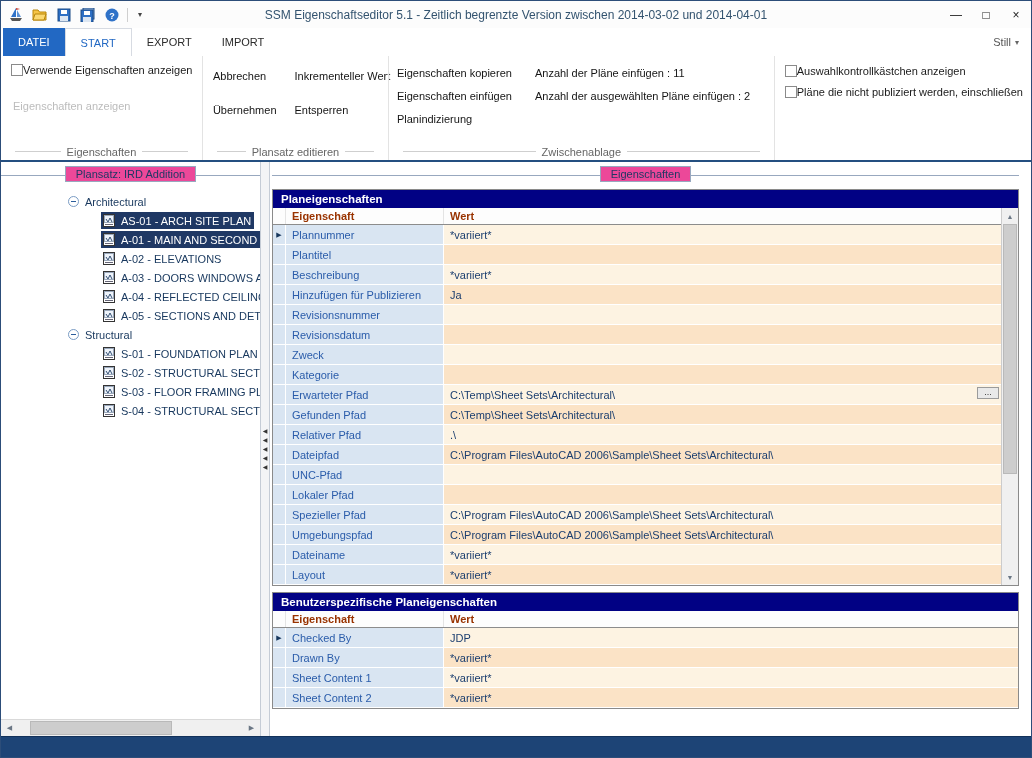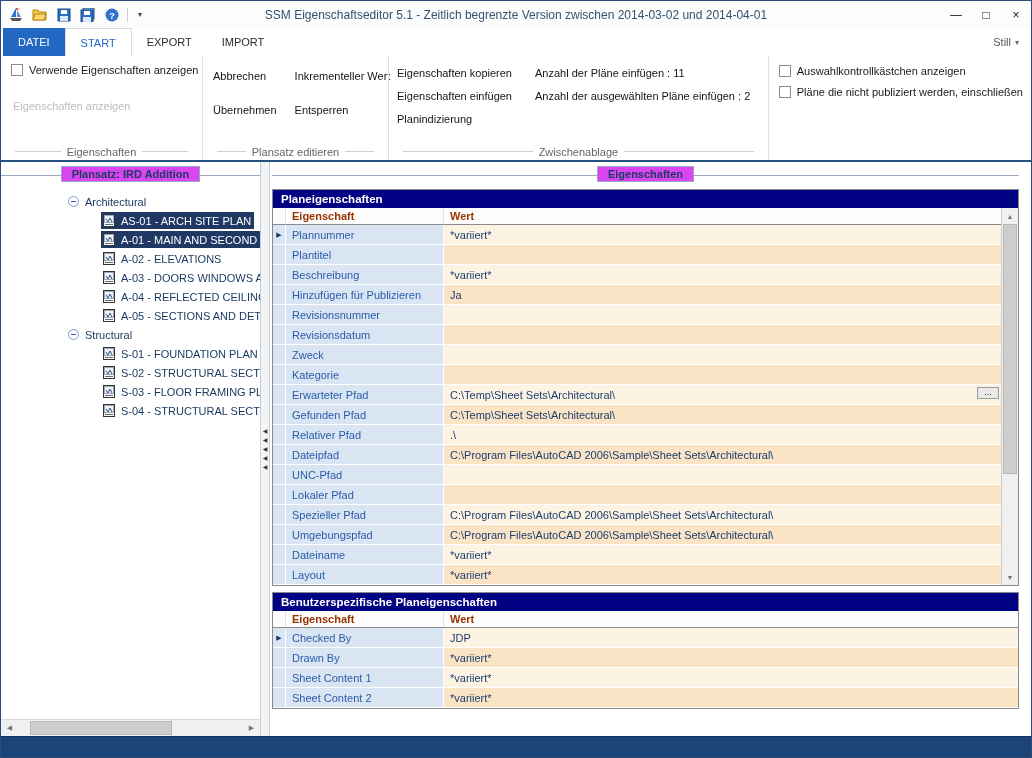--- a/index.html
+++ b/index.html
@@ -34,35 +34,35 @@
   
   .ribbon { height: 106px; background: #fff; display: flex; border-bottom: 2px solid #244f80; flex: none; }
   .rgroup { display: flex; flex-direction: column; padding: 4px 8px 1px; position: relative; }
   .rgroup + .rgroup { border-left: 1px solid #e3e3e3; }
   .rg1 { width: 201px; }
   .rg2 { width: 186px; justify-content: space-between; }
   .rg3 { width: 386px; }
   .rg4 { flex: 1; }
   .rcaption { margin-top: auto; display: flex; align-items: center; color: #666; height: 15px; }
   .rcaption::before, .rcaption::after { content: ""; flex: 1; height: 1px; background: #cfcfcf; margin: 0 6px; }
-  .cbline { display: flex; gap: 6px; margin: 4px 0 0 2px; color: #1a1a1a; white-space: nowrap; }
+  .cbline { display: flex; gap: 0; margin: 4px 0 0 2px; color: #1a1a1a; white-space: nowrap; }
   .cbox { width: 12px; height: 12px; border: 1px solid #8a8a8a; background: #fff; flex: none; }
   .disabled-label { color: #bcbcbc; margin: 24px 0 0 4px; }
   .g2grid { display: grid; grid-template-columns: max-content max-content; column-gap: 18px; row-gap: 22px; margin: 10px 0 0 2px; color: #151515; }
   .g3grid { display: grid; grid-template-columns: 130px max-content; column-gap: 8px; row-gap: 11px; margin: 7px 0 0 0; color: #151515; }
   .rbtn { white-space: nowrap; }
   .rg4 .cbline { margin-top: 5px; }
   .rg4 .cbline + .cbline { margin-top: 9px; }
 
   
   .content { flex: 1; display: flex; background: #fff; min-height: 0; }
 
   .legend { text-align: center; position: relative; height: 20px; margin-top: 4px; flex: none; }
   .legend::before { content: ""; position: absolute; left: 0; right: 0; top: 9px; height: 1px; background: #98a8bf; }
-  .legend-box { position: relative; z-index: 1; display: inline-block; background: #d946ef; border: 1px solid #98a8bf; padding: 1px 10px; color: #1f3864; font-weight: bold; }
+  .legend-box { position: relative; z-index: 1; display: inline-block; background: #ec4899; border: 1px solid #98a8bf; padding: 1px 10px; color: #1f3864; }
 
   
   .left-panel { width: 259px; display: flex; flex-direction: column; flex: none; min-height: 0; }
   .tree { flex: 1; overflow: hidden; padding-top: 6px; }
   .tree-item { height: 19px; display: flex; align-items: center; white-space: nowrap; color: #17375d; }
   .slot { width: 16px; flex: none; display: flex; align-items: center; }
   .expander { width: 11px; height: 11px; border: 1px solid #7a9cc4; border-radius: 50%; background: #fff; position: relative; flex: none; }
   .expander::after { content: ""; position: absolute; left: 2px; right: 2px; top: 4px; height: 1px; background: #2b5d9b; }
   .node { display: inline-flex; align-items: center; padding: 1px 3px 1px 1px; }
   .node.sel { background: #1f3864; }

